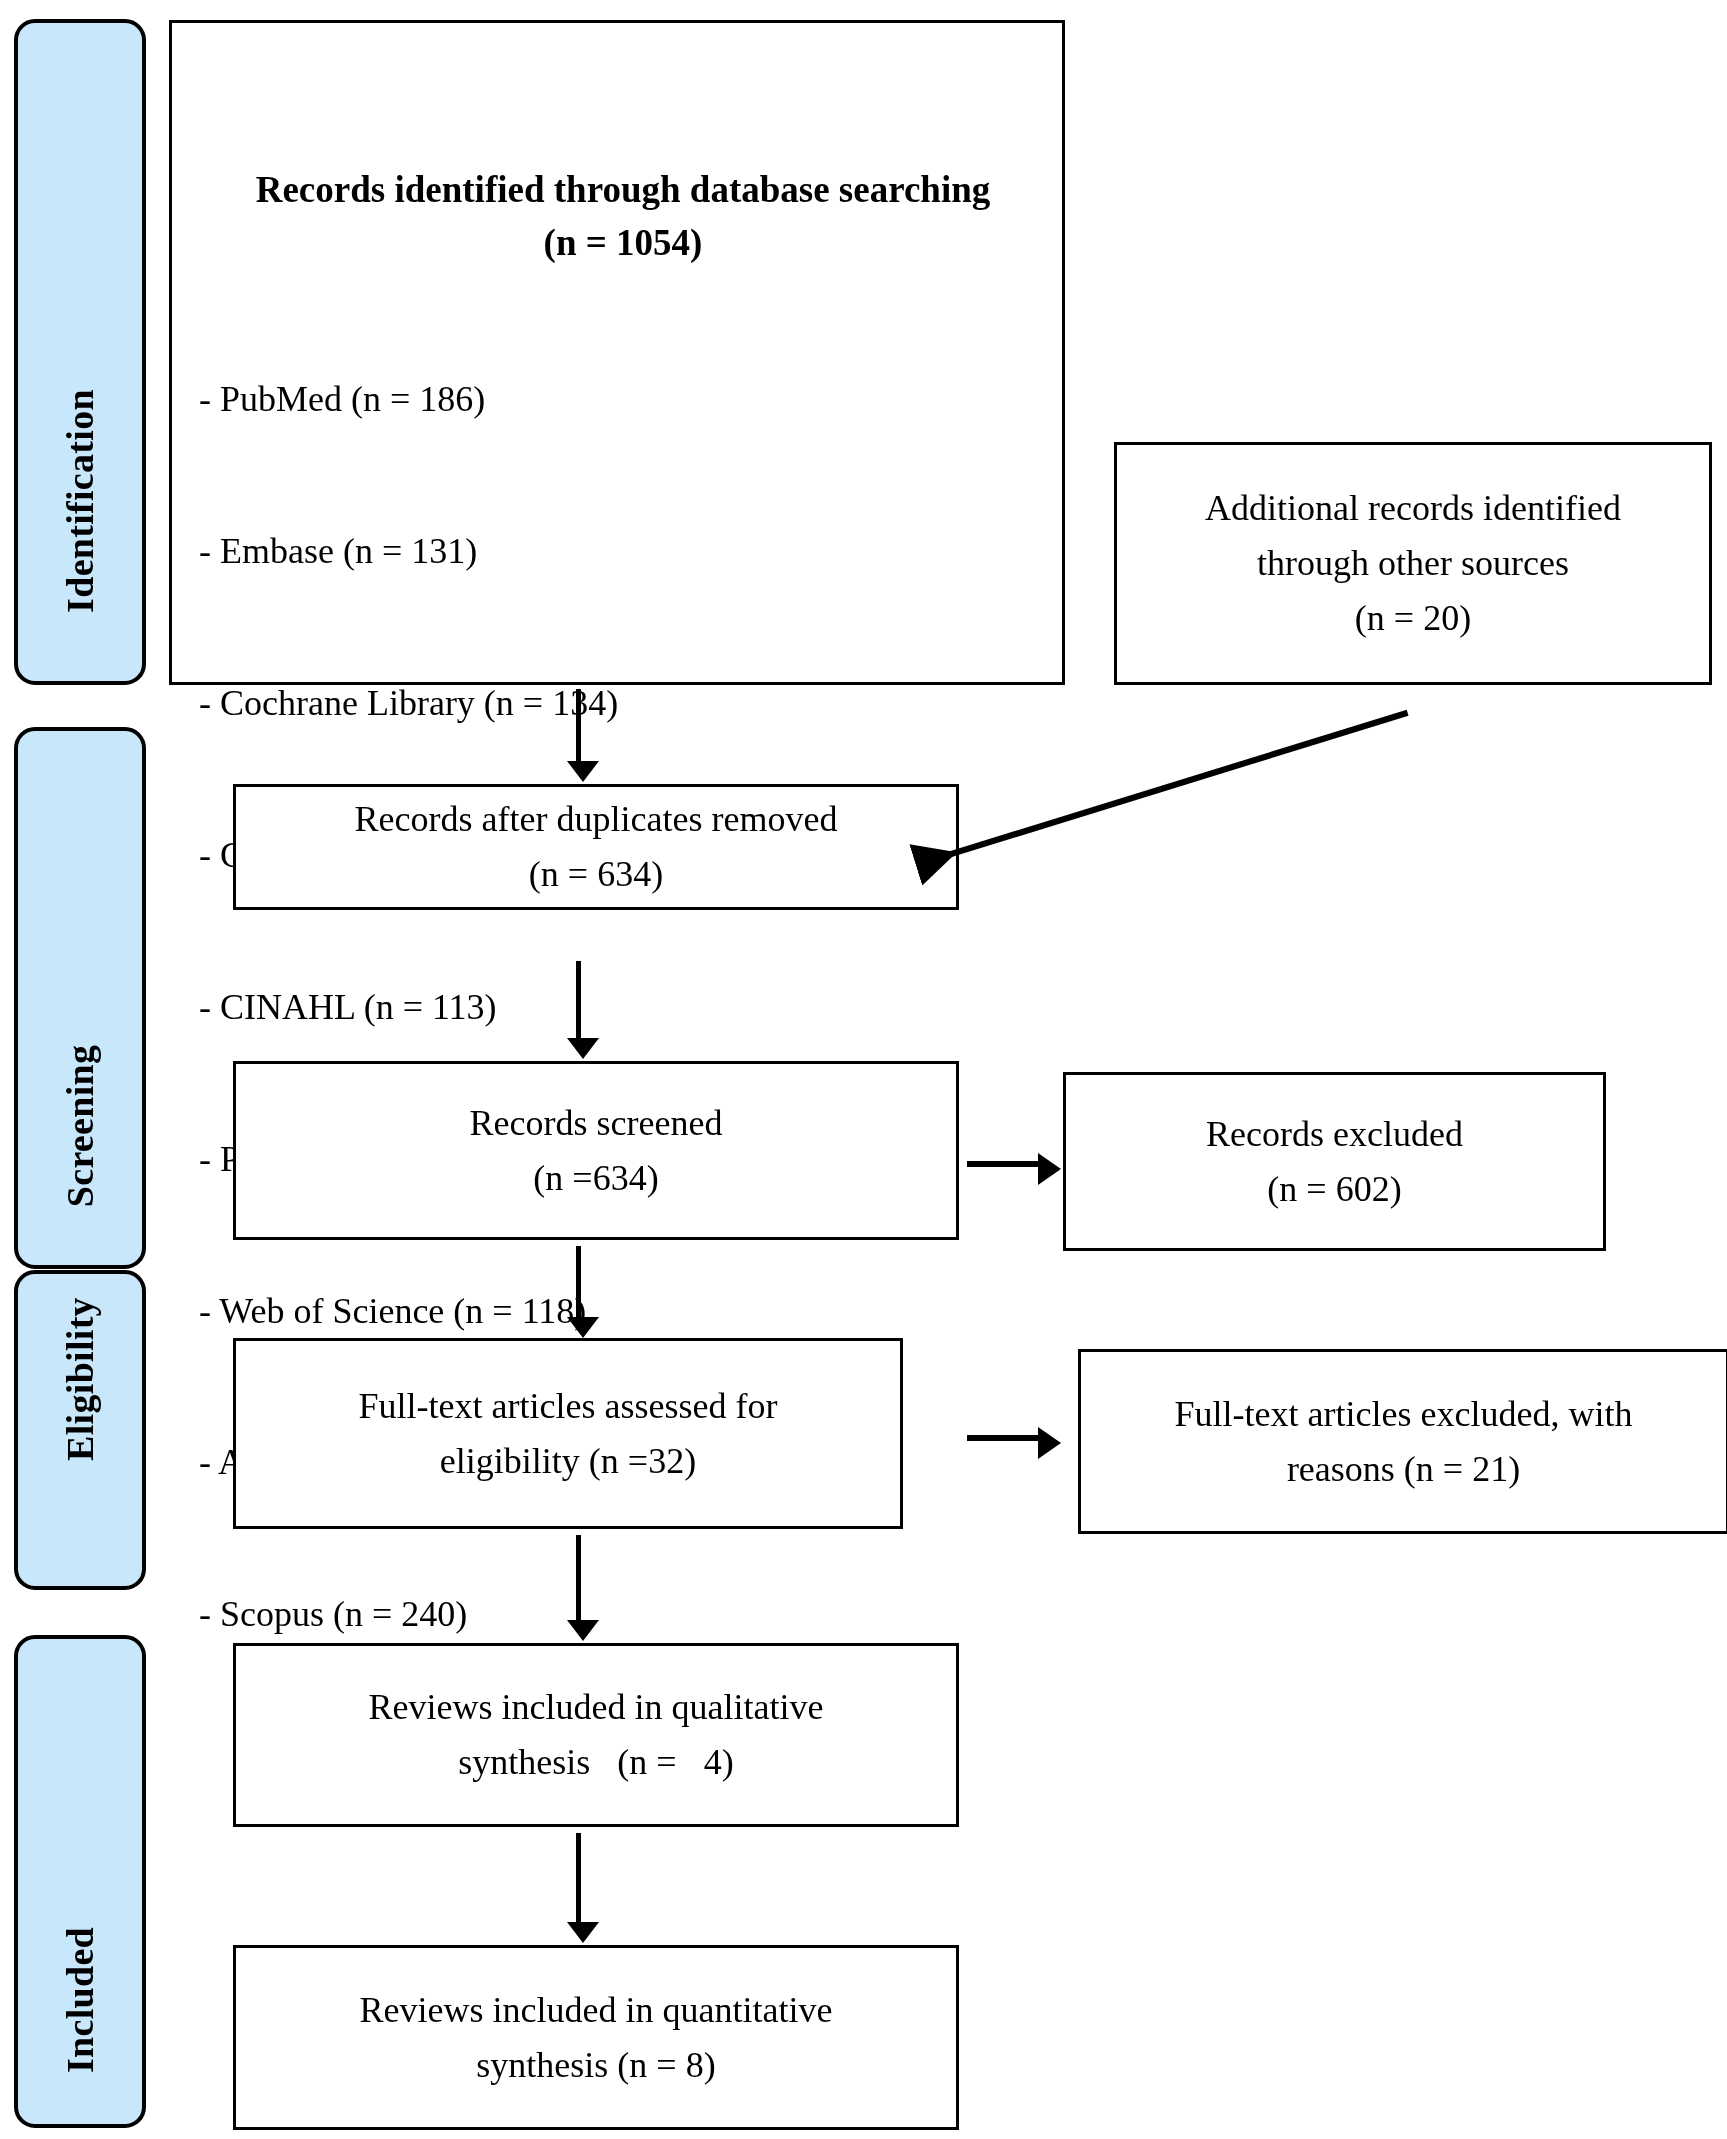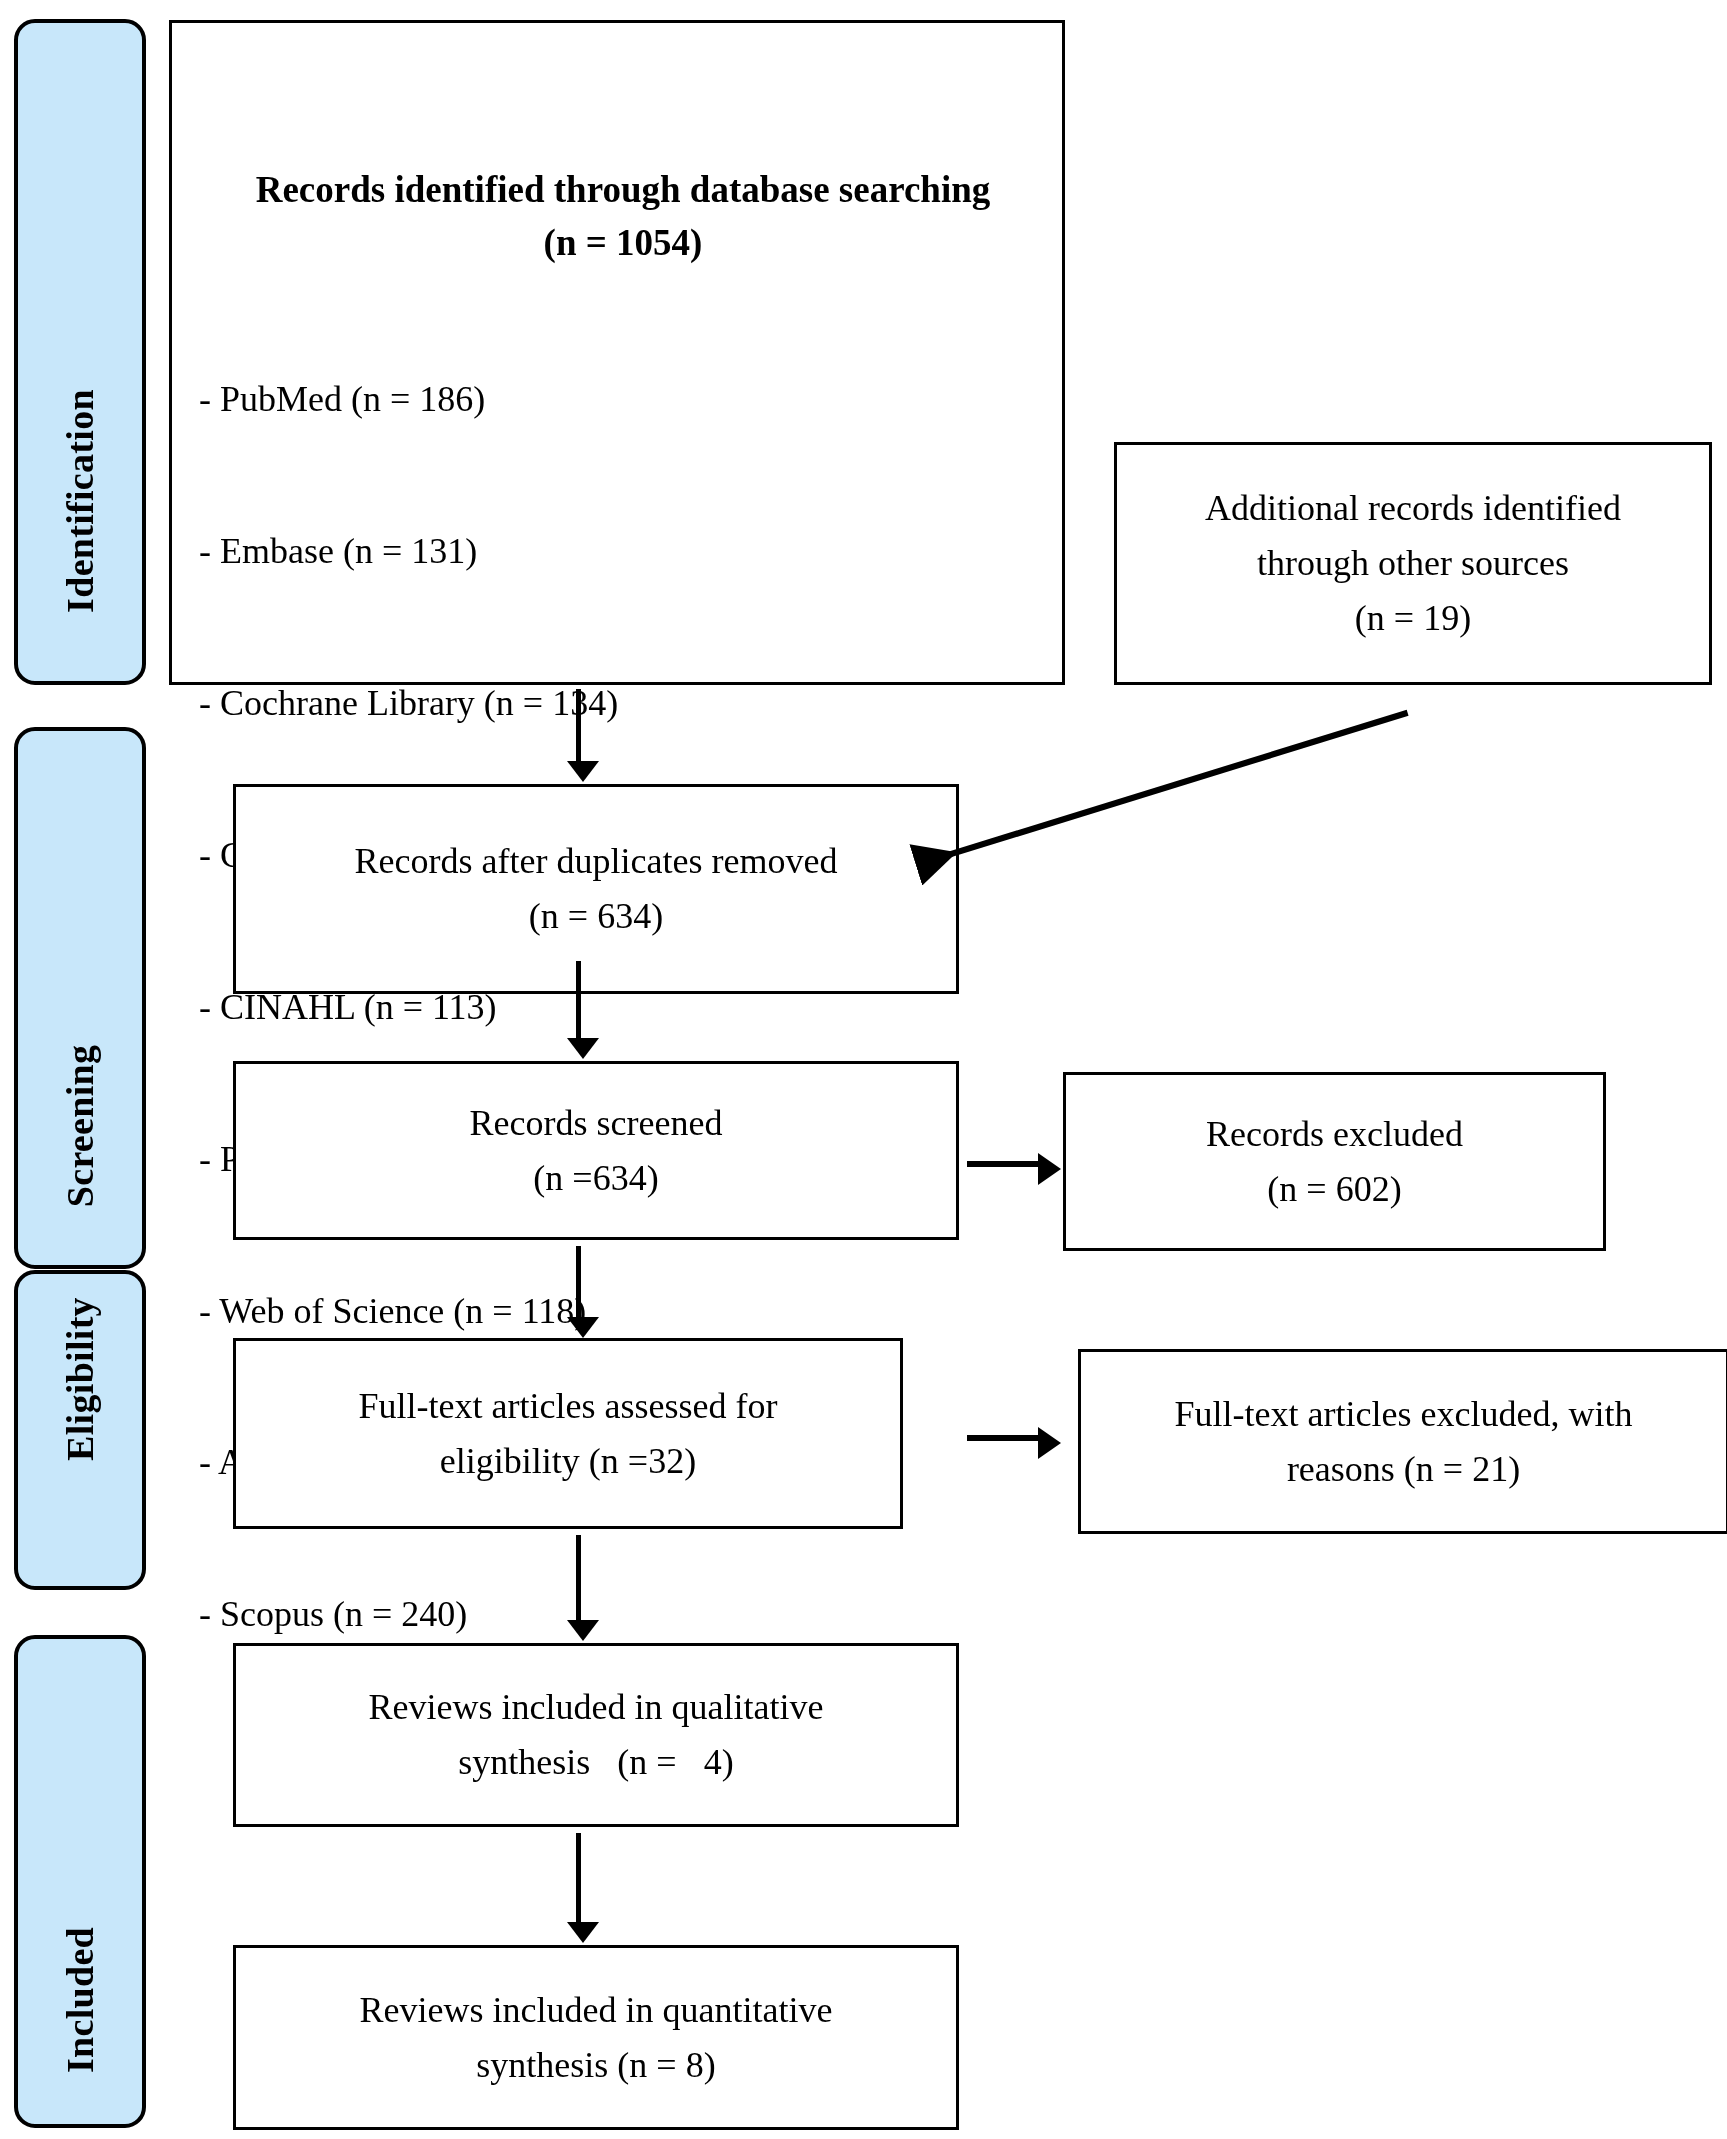--- a/index.html
+++ b/index.html
@@ -151,24 +151,24 @@
       <span class="src-item">- PsycNET (n = 12)</span>
       <span class="src-item">- Web of Science (n = 118)</span>
       <span class="src-item">- ABI/INFORM Global (n = 120)</span>
       <span class="src-item">- Scopus (n = 240)</span>
     </div>
   </div>
 
   <div class="flow-box" style="left:1114px; top:442px; width:598px; height:243px;">
     <div class="flow-text">Additional records identified
 through other sources
-(n = 19)</div>
-  </div>
-
-  <div class="flow-box" style="left:233px; top:784px; width:726px; height:210px;">
+(n = 20)</div>
+  </div>
+
+  <div class="flow-box" style="left:233px; top:784px; width:726px; height:126px;">
     <div class="flow-text">Records after duplicates removed
 (n = 634)</div>
   </div>
 
   <div class="flow-box" style="left:233px; top:1061px; width:726px; height:179px;">
     <div class="flow-text">Records screened
 (n =634)</div>
   </div>
 
   <div class="flow-box" style="left:1063px; top:1072px; width:543px; height:179px;">

